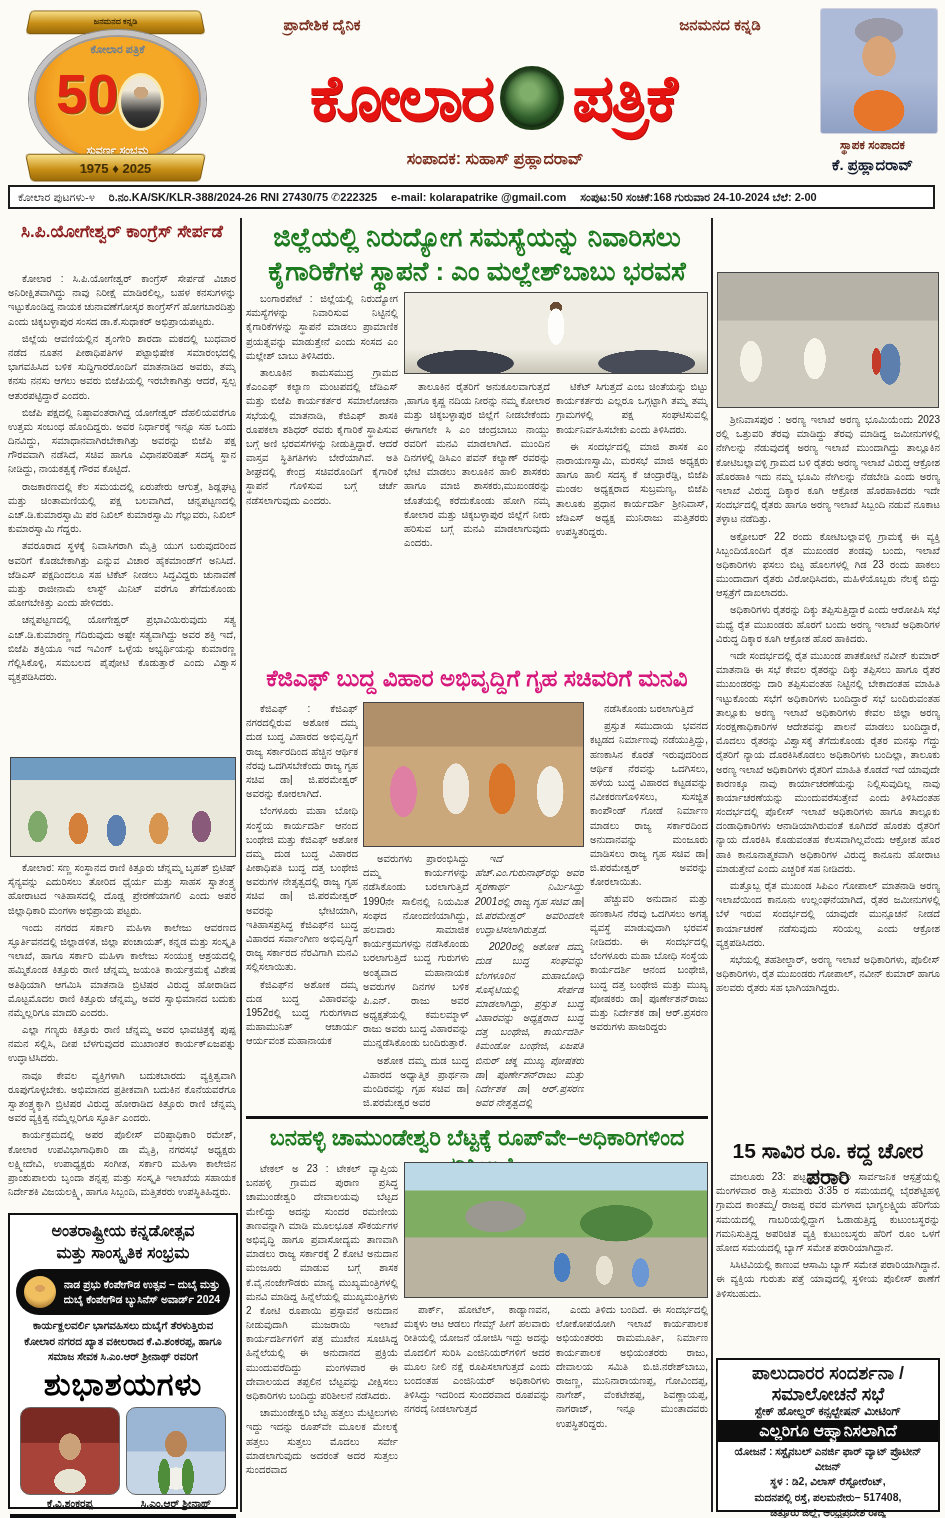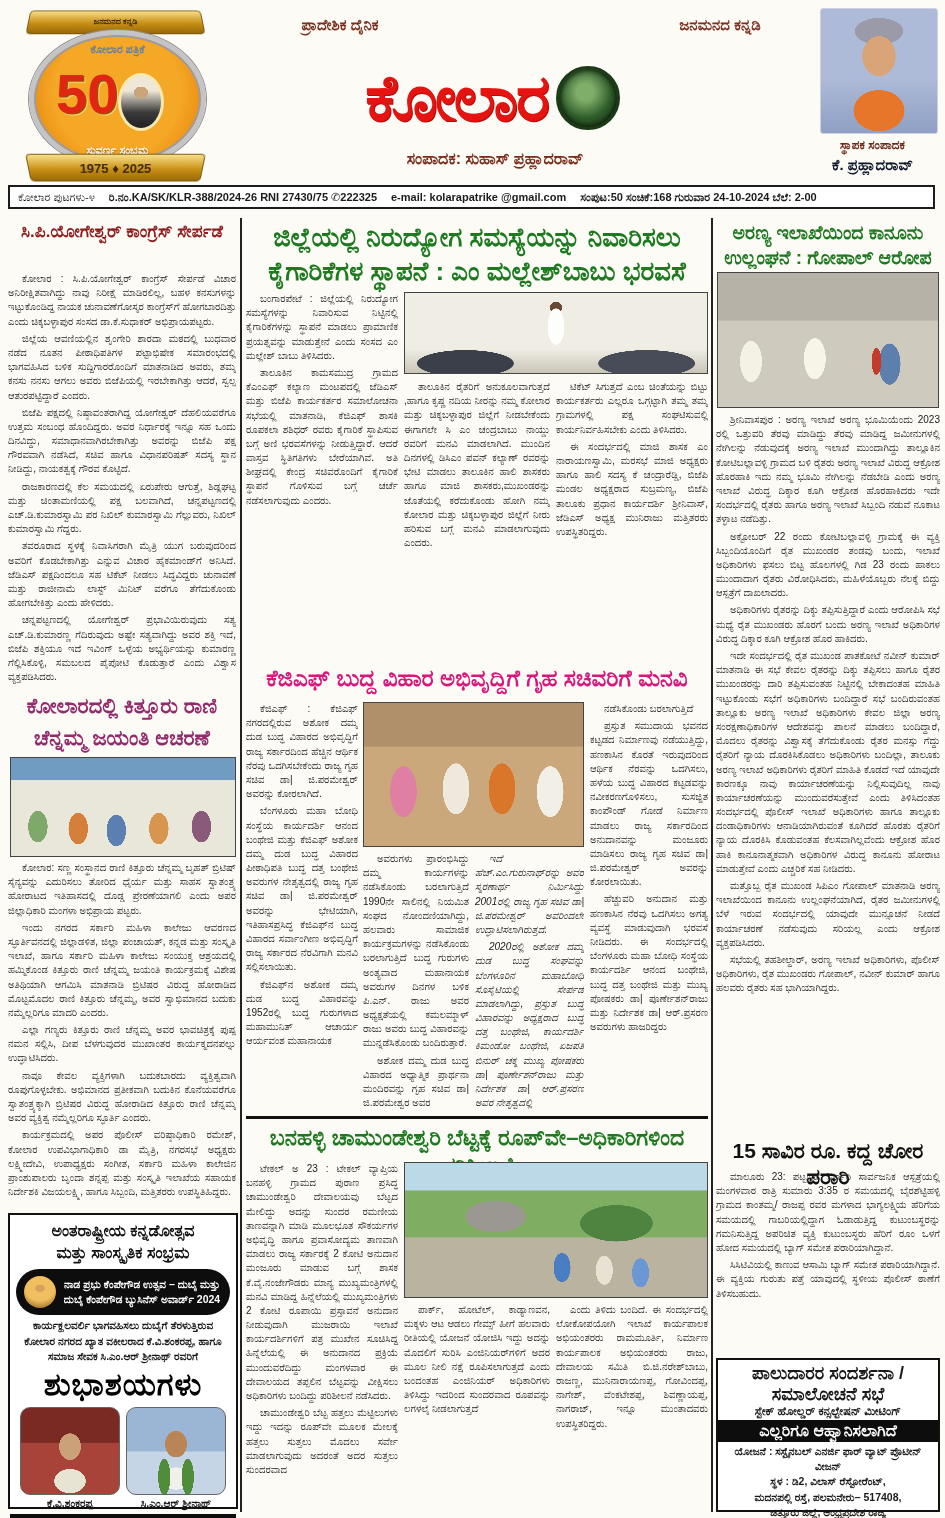--- a/index.html
+++ b/index.html
@@ -157,26 +157,27 @@
       <div class="logo-arc-top">ಕೋಲಾರ ಪತ್ರಿಕೆ</div>
       <div class="logo-50">50</div>
       <div class="logo-portrait"></div>
       <div class="logo-arc-bottom">ಸುವರ್ಣ ಸಂಭ್ರಮ</div>
     </div>
     <div class="ribbon bottom">
       <span>1975 ♦ 2025</span>
     </div>
   </div>
 
-  <div class="abs tagline ctr" style="left:250px;top:16px;width:180px;">ಪ್ರಾದೇಶಿಕ ದೈನಿಕ</div>
+  <div class="abs tagline ctr" style="left:232px;top:16px;width:180px;">ಪ್ರಾದೇಶಿಕ ದೈನಿಕ</div>
   <div class="abs tagline ctr" style="left:625px;top:16px;width:190px;">ಜನಮನದ ಕನ್ನಡಿ</div>
 
   <div class="abs title-row" style="left:170px;top:42px;width:645px;height:112px;">
     <span class="title-word">ಕೋಲಾರ</span>
     <span class="emblem"></span>
+    <span class="title-word">ಪತ್ರಿಕೆ</span>
   </div>
 
   <div class="abs editor-line ctr" style="left:290px;top:150px;width:410px;">ಸಂಪಾದಕ: ಸುಹಾಸ್ ಪ್ರಹ್ಲಾದರಾವ್</div>
 
   <div class="abs founder-photo" style="left:820px;top:8px;"></div>
   <div class="abs founder-label ctr" style="left:800px;top:138px;width:145px;">ಸ್ಥಾಪಕ ಸಂಪಾದಕ</div>
   <div class="abs founder-name ctr" style="left:800px;top:156px;width:145px;">ಕೆ. ಪ್ರಹ್ಲಾದರಾವ್</div>
 
   <div class="abs infobar">
     <span class="plain">ಕೋಲಾರ ಪುಟಗಳು-೪</span>
@@ -194,29 +195,25 @@
   </div>
   <div class="abs clip" style="left:8px;top:272px;width:228px;height:414px;">
     <p class="bt">ಕೋಲಾರ : ಸಿ.ಪಿ.ಯೋಗೇಶ್ವರ್ ಕಾಂಗ್ರೆಸ್ ಸೇರ್ಪಡೆ ವಿಚಾರ ಅನಿರೀಕ್ಷಿತವಾಗಿದ್ದು ನಾವು ನಿರೀಕ್ಷೆ ಮಾಡಿರಲಿಲ್ಲ, ಬಹಳ ಕನಸುಗಳನ್ನು ಇಟ್ಟುಕೊಂಡಿದ್ದ ನಾಯಕ ಚುನಾವಣೆಗೋಸ್ಕರ ಕಾಂಗ್ರೆಸ್‌ಗೆ ಹೋಗಬಾರದಿತ್ತು ಎಂದು ಚಿಕ್ಕಬಳ್ಳಾಪುರ ಸಂಸದ ಡಾ.ಕೆ.ಸುಧಾಕರ್ ಅಭಿಪ್ರಾಯಪಟ್ಟರು.</p>
     <p class="bt">ಜಿಲ್ಲೆಯ ಆವಣಿಯಲ್ಲಿನ ಶೃಂಗೇರಿ ಶಾರದಾ ಮಠದಲ್ಲಿ ಬುಧವಾರ ನಡೆದ ನೂತನ ಪೀಠಾಧಿಪತಿಗಳ ಪಟ್ಟಾಭಿಷೇಕ ಸಮಾರಂಭದಲ್ಲಿ ಭಾಗವಹಿಸಿದ ಬಳಿಕ ಸುದ್ದಿಗಾರರೊಂದಿಗೆ ಮಾತನಾಡಿದ ಅವರು, ತಮ್ಮ ಕನಸು ನನಸು ಆಗಲು ಅವರು ಬಿಜೆಪಿಯಲ್ಲಿ ಇರಬೇಕಾಗಿತ್ತು ಆದರೆ, ಸ್ವಲ್ಪ ಆತುರಪಟ್ಟಿದ್ದಾರೆ ಎಂದರು.</p>
     <p class="bt">ಬಿಜೆಪಿ ಪಕ್ಷದಲ್ಲಿ ನಿಷ್ಠಾವಂತರಾಗಿದ್ದ ಯೋಗೇಶ್ವರ್ ದೆಹಲಿಯವರೆಗೂ ಉತ್ತಮ ಸಂಬಂಧ ಹೊಂದಿದ್ದರು. ಅವರ ನಿರ್ಧಾರಕ್ಕೆ ಇನ್ನೂ ಸಹ ಒಂದು ದಿನವಿದ್ದು, ಸಮಾಧಾನವಾಗಿರಬೇಕಾಗಿತ್ತು ಅವರನ್ನು ಬಿಜೆಪಿ ಪಕ್ಷ ಗೌರವವಾಗಿ ನಡೆಸಿದೆ, ಸಚಿವ ಹಾಗೂ ವಿಧಾನಪರಿಷತ್ ಸದಸ್ಯ ಸ್ಥಾನ ನೀಡಿದ್ದು, ನಾಯಕತ್ವಕ್ಕೆ ಗೌರವ ಕೊಟ್ಟಿದೆ.</p>
     <p class="bt">ರಾಜಕಾರಣದಲ್ಲಿ ಕೆಲ ಸಮಯದಲ್ಲಿ ಏರುಪೇರು ಆಗುತ್ತೆ, ಶಿಡ್ಲಘಟ್ಟ ಮತ್ತು ಚಿಂತಾಮಣಿಯಲ್ಲಿ ಪಕ್ಷ ಬಲವಾಗಿದೆ, ಚನ್ನಪಟ್ಟಣದಲ್ಲಿ ಎಚ್.ಡಿ.ಕುಮಾರಸ್ವಾಮಿ ಪರ ನಿಖಿಲ್ ಕುಮಾರಸ್ವಾಮಿ ಗೆಲ್ಲುವರು, ನಿಖಿಲ್ ಕುಮಾರಸ್ವಾಮಿ ಗೆದ್ದರು.</p>
     <p class="bt">ತವರೂರಾದ ಸ್ಥಳಕ್ಕೆ ನಿವಾಸಿಗರಾಗಿ ಮೈತ್ರಿ ಯುಗ ಬರುವುದರಿಂದ ಅವರಿಗೆ ಕೊಡಬೇಕಾಗಿತ್ತು ಎನ್ನುವ ವಿಚಾರ ಹೈಕಮಾಂಡ್‌ಗೆ ಅನಿಸಿದೆ. ಜೆಡಿಎಸ್ ಪಕ್ಷದಿಂದಲೂ ಸಹ ಟಿಕೆಟ್ ನೀಡಲು ಸಿದ್ಧವಿದ್ದರು ಚುನಾವಣೆ ಮತ್ತು ರಾಜೀನಾಮೆ ಲಾಸ್ಟ್ ಮಿನಿಟ್ ವರೆಗೂ ತೆಗೆದುಕೊಂಡು ಹೋಗಬೇಕಿತ್ತು ಎಂದು ಹೇಳಿದರು.</p>
     <p class="bt">ಚನ್ನಪಟ್ಟಣದಲ್ಲಿ ಯೋಗೇಶ್ವರ್ ಪ್ರಭಾವಿಯಿರುವುದು ಸತ್ಯ ಎಚ್.ಡಿ.ಕುಮಾರಣ್ಣ ಗೆದಿರುವುದು ಅಷ್ಟೇ ಸತ್ಯವಾಗಿದ್ದು ಅವರ ಶಕ್ತಿ ಇದೆ, ಬಿಜೆಪಿ ಶಕ್ತಿಯೂ ಇದೆ ಇವಿಂಗ್ ಒಳ್ಳೆಯ ಅಭ್ಯರ್ಥಿಯನ್ನು ಕುಮಾರಣ್ಣ ಗೆಲ್ಲಿಸಿಕೊಳ್ಳಿ, ಸಮಬಲದ ಪೈಪೋಟಿ ಕೊಡುತ್ತಾರೆ ಎಂದು ವಿಶ್ವಾಸ ವ್ಯಕ್ತಪಡಿಸಿದರು.</p>
   </div>
 
-  <div class="abs hl purple ctr" style="left:8px;top:690px;width:228px;">
-    <div>ಕೋಲಾರದಲ್ಲಿ ಕಿತ್ತೂರು ರಾಣಿ</div>
-    <div>ಚೆನ್ನಮ್ಮ ಜಯಂತಿ ಆಚರಣೆ</div>
-  </div>
   <div class="abs photo ph-kitturu" style="left:10px;top:757px;width:226px;height:100px;"></div>
   <div class="abs clip" style="left:8px;top:861px;width:228px;height:347px;">
     <p class="bt">ಕೋಲಾರ: ಸಣ್ಣ ಸಂಸ್ಥಾನದ ರಾಣಿ ಕಿತ್ತೂರು ಚೆನ್ನಮ್ಮ ಬೃಹತ್ ಬ್ರಿಟಿಷ್ ಸೈನ್ಯವನ್ನು ಎದುರಿಸಲು ತೋರಿದ ಧೈರ್ಯ ಮತ್ತು ಸಾಹಸ ಸ್ವಾತಂತ್ರ್ಯ ಹೋರಾಟದ ಇತಿಹಾಸದಲ್ಲಿ ದೊಡ್ಡ ಪ್ರೇರಣೆಯಾಗಲಿ ಎಂದು ಅಪರ ಜಿಲ್ಲಾಧಿಕಾರಿ ಮಂಗಳಾ ಅಭಿಪ್ರಾಯ ಪಟ್ಟರು.</p>
     <p class="bt">ಇಂದು ನಗರದ ಸರ್ಕಾರಿ ಮಹಿಳಾ ಕಾಲೇಜು ಆವರಣದ ಸ್ಫೂರ್ತಿವನದಲ್ಲಿ ಜಿಲ್ಲಾಡಳಿತ, ಜಿಲ್ಲಾ ಪಂಚಾಯತ್, ಕನ್ನಡ ಮತ್ತು ಸಂಸ್ಕೃತಿ ಇಲಾಖೆ, ಹಾಗೂ ಸರ್ಕಾರಿ ಮಹಿಳಾ ಕಾಲೇಜು ಸಂಯುಕ್ತ ಆಶ್ರಯದಲ್ಲಿ ಹಮ್ಮಿಕೊಂಡ ಕಿತ್ತೂರು ರಾಣಿ ಚೆನ್ನಮ್ಮ ಜಯಂತಿ ಕಾರ್ಯಕ್ರಮಕ್ಕೆ ವಿಶೇಷ ಅತಿಥಿಯಾಗಿ ಆಗಮಿಸಿ ಮಾತನಾಡಿ ಬ್ರಿಟಿಷರ ವಿರುದ್ಧ ಹೋರಾಡಿದ ಮೊಟ್ಟಮೊದಲ ರಾಣಿ ಕಿತ್ತೂರು ಚೆನ್ನಮ್ಮ, ಅವರ ಸ್ವಾಭಿಮಾನದ ಬದುಕು ನಮ್ಮೆಲ್ಲರಿಗೂ ಮಾದರಿ ಎಂದರು.</p>
-    <p class="bt">ಎಲ್ಲಾ ಗಣ್ಯರು ಕಿತ್ತೂರು ರಾಣಿ ಚೆನ್ನಮ್ಮ ಅವರ ಭಾವಚಿತ್ರಕ್ಕೆ ಪುಷ್ಪ ನಮನ ಸಲ್ಲಿಸಿ, ದೀಪ ಬೆಳಗುವುದರ ಮುಖಾಂತರ ಕಾರ್ಯಕ್ಮದನಪಲ್ನು ಉದ್ಘಾಟಿಸಿದರು.</p>
+    <p class="bt">ಎಲ್ಲಾ ಗಣ್ಯರು ಕಿತ್ತೂರು ರಾಣಿ ಚೆನ್ನಮ್ಮ ಅವರ ಭಾವಚಿತ್ರಕ್ಕೆ ಪುಷ್ಪ ನಮನ ಸಲ್ಲಿಸಿ, ದೀಪ ಬೆಳಗುವುದರ ಮುಖಾಂತರ ಕಾರ್ಯಕ್ಏಜಪತ್ನು ಉದ್ಘಾಟಿಸಿದರು.</p>
     <p class="bt">ನಾವೂ ಕೇವಲ ವ್ಯಕ್ತಿಗಳಾಗಿ ಬದುಕಬಾರದು ವ್ಯಕ್ತಿತ್ವವಾಗಿ ರೂಪುಗೊಳ್ಳಬೇಕು. ಅಭಿಮಾನದ ಪ್ರತೀಕವಾಗಿ ಬದುಕಿನ ಕೊನೆಯವರೆಗೂ ಸ್ವಾತಂತ್ರ್ಯಕ್ಕಾಗಿ ಬ್ರಿಟಿಷರ ವಿರುದ್ಧ ಹೋರಾಡಿದ ಕಿತ್ತೂರು ರಾಣಿ ಚೆನ್ನಮ್ಮ ಅವರ ವ್ಯಕ್ತಿತ್ವ ನಮ್ಮೆಲ್ಲರಿಗೂ ಸ್ಫೂರ್ತಿ ಎಂದರು.</p>
     <p class="bt">ಕಾರ್ಯಕ್ರಮದಲ್ಲಿ ಅಪರ ಪೊಲೀಸ್ ವರಿಷ್ಠಾಧಿಕಾರಿ ರಮೇಶ್, ಕೋಲಾರ ಉಪವಿಭಾಗಾಧಿಕಾರಿ ಡಾ ಮೈತ್ರಿ, ನಗರಸಭೆ ಅಧ್ಯಕ್ಷರು ಲಕ್ಷ್ಮೀದೇವಿ, ಉಪಾಧ್ಯಕ್ಷರು ಸಂಗೀತ, ಸರ್ಕಾರಿ ಮಹಿಳಾ ಕಾಲೇಜಿನ ಪ್ರಾಂಶುಪಾಲರು ಬೃಂದಾ ಶನ್ನಪ್ಪ ಮತ್ತು ಸಂಸ್ಕೃತಿ ಇಲಾಖೆಯ ಸಹಾಯಕ ನಿರ್ದೇಶಕಿ ವಿಜಯಲಕ್ಷ್ಮಿ, ಹಾಗೂ ಸಿಬ್ಬಂದಿ, ಮತ್ತಿತರರು ಉಪಸ್ಥಿತಿಹಿದ್ದರು.</p>
   </div>
 
   <div class="abs adbox ctr">
     <div class="ad-title">ಅಂತರಾಷ್ಟ್ರೀಯ ಕನ್ನಡೋತ್ಸವ</div>
     <div class="ad-title">ಮತ್ತು ಸಾಂಸ್ಕೃತಿಕ ಸಂಭ್ರಮ</div>
     <div class="ad-pill">
       <span class="ad-pill-icon"></span>
       <span class="ad-pill-text">
@@ -289,31 +286,27 @@
   </div>
 
   <div class="abs hl green-sm ctr" style="left:246px;top:1124px;width:462px;">ಬನಹಳ್ಳಿ ಚಾಮುಂಡೇಶ್ವರಿ ಬೆಟ್ಟಕ್ಕೆ ರೂಪ್‌ವೇ–ಅಧಿಕಾರಿಗಳಿಂದ ಪರಿಶೀಲನೆ</div>
   <div class="abs" style="left:246px;top:1162px;width:462px;height:350px;">
     <div class="abs clip" style="left:0;top:0;width:152px;height:350px;">
       <p class="bt">ಟೇಕಲ್ ಅ 23 : ಟೇಕಲ್ ವ್ಯಾಪ್ತಿಯ ಬನಹಳ್ಳಿ ಗ್ರಾಮದ ಪುರಾಣ ಪ್ರಸಿದ್ಧ ಚಾಮುಂಡೇಶ್ವರಿ ದೇವಾಲಯವು ಬೆಟ್ಟದ ಮೇಲಿದ್ದು ಅದನ್ನು ಸುಂದರ ರಮಣೀಯ ತಾಣವನ್ನಾಗಿ ಮಾಡಿ ಮೂಲಭೂತ ಸೌಕರ್ಯಗಳ ಅಭಿವೃದ್ಧಿ ಹಾಗೂ ಪ್ರವಾಸೋದ್ಯಮ ತಾಣವಾಗಿ ಮಾಡಲು ರಾಜ್ಯ ಸರ್ಕಾರಕ್ಕೆ 2 ಕೋಟಿ ಅನುದಾನ ಮಂಜೂರು ಮಾಡುವ ಬಗ್ಗೆ ಶಾಸಕ ಕೆ.ವೈ.ನಂಜೇಗೌಡರು ಮಾನ್ಯ ಮುಖ್ಯಮಂತ್ರಿಗಳಲ್ಲಿ ಮನವಿ ಮಾಡಿದ್ದ ಹಿನ್ನೆಲೆಯಲ್ಲಿ ಮುಖ್ಯಮಂತ್ರಿಗಳು 2 ಕೋಟಿ ರೂಪಾಯಿ ಪ್ರಸ್ತಾವನೆ ಅನುದಾನ ನೀಡುವುದಾಗಿ ಮುಜರಾಯಿ ಇಲಾಖೆ ಕಾರ್ಯದರ್ಶಿಗಳಿಗೆ ಪತ್ರ ಮುಖೇನ ಸೂಚಿಸಿದ್ದ ಹಿನ್ನೆಲೆಯಲ್ಲಿ ಈ ಅನುದಾನದ ಪ್ರಕ್ರಿಯೆ ಮುಂದುವರೆದಿದ್ದು ಮಂಗಳವಾರ ಈ ದೇವಾಲಯದ ತಪ್ಪಲಿನ ಬೆಟ್ಟವನ್ನು ವೀಕ್ಷಿಸಲು ಅಧಿಕಾರಿಗಳು ಬಂದಿದ್ದು ಪರಿಶೀಲನೆ ನಡೆಸಿದರು.</p>
       <p class="bt">ಚಾಮುಂಡೇಶ್ವರಿ ಬೆಟ್ಟ ಹತ್ತಲು ಮೆಟ್ಟಿಲುಗಳು ಇದ್ದು ಇದನ್ನು ರೂಪ್‌ವೇ ಮೂಲಕ ಮೇಲಕ್ಕೆ ಹತ್ತಲು ಸುತ್ತಲು ಮೊದಲು ಸರ್ವೇ ಮಾಡಲಾಗುವುದು ಅದರಂತೆ ಅದರ ಸುತ್ತಲು ಸುಂದರವಾದ</p>
     </div>
     <div class="abs photo ph-hill" style="left:158px;top:0;width:304px;height:136px;"></div>
     <div class="abs clip" style="left:158px;top:141px;width:146px;height:209px;">
-      <p class="bt">ಪಾರ್ಕ್, ಹೋಟೆಲ್, ಕಾಡ್ಯಾಣವನ, ಮಕ್ಕಳು ಆಟ ಆಡಲು ಗೇಮ್ಸ್ ಹೀಗೆ ಹಲವಾರು ರೀತಿಯಲ್ಲಿ ಯೋಜನೆ ಯೋಜಿಸಿ ಇದ್ದು ಅದನ್ನು ಮೊದಲಿಗೆ ಸುರಿಸಿ ಎಂಜಿನಿಯರ್‌ಗಳಿಗೆ ಅದರ ಮೂಲ ನೀಲಿ ನಕ್ಷೆ ರೂಪಿಸಲಾಗುತ್ತದೆ ಎಂದು ಬಂದಂತಹ ಎಂಜಿನಿಯರ್ ಅಧಿಕಾರಿಗಳು ತಿಳಿಸಿದ್ದು ಇದರಿಂದ ಸುಂದರವಾದ ರೂಪವನ್ನು ಲಗಳಲ್ಕೆ ನೀಡಲಾಗುತ್ತದೆ</p>
+      <p class="bt">ಪಾರ್ಕ್, ಹೋಟೆಲ್, ಕಾಡ್ಯಾಣವನ, ಮಕ್ಕಳು ಆಟ ಆಡಲು ಗೇಮ್ಸ್ ಹೀಗೆ ಹಲವಾರು ರೀತಿಯಲ್ಲಿ ಯೋಜನೆ ಯೋಜಿಸಿ ಇದ್ದು ಅದನ್ನು ಮೊದಲಿಗೆ ಸುರಿಸಿ ಎಂಜಿನಿಯರ್‌ಗಳಿಗೆ ಅದರ ಮೂಲ ನೀಲಿ ನಕ್ಷೆ ರೂಪಿಸಲಾಗುತ್ತದೆ ಎಂದು ಬಂದಂತಹ ಎಂಜಿನಿಯರ್ ಅಧಿಕಾರಿಗಳು ತಿಳಿಸಿದ್ದು ಇದರಿಂದ ಸುಂದರವಾದ ರೂಪವನ್ನು ನಗರದ್ಕೆ ನೀಡಲಾಗುತ್ತದೆ</p>
     </div>
     <div class="abs clip" style="left:310px;top:141px;width:152px;height:209px;">
       <p class="bt">ಎಂದು ತಿಳಿದು ಬಂದಿದೆ. ಈ ಸಂದರ್ಭದಲ್ಲಿ ಲೋಕೋಪಯೋಗಿ ಇಲಾಖೆ ಕಾರ್ಯಪಾಲಕ ಅಭಿಯಂತರರು ರಾಮಮೂರ್ತಿ, ನಿರ್ಮಾಣ ಕಾರ್ಯಪಾಲಕ ಅಭಿಯಂತರರು ರಾಜು, ದೇವಾಲಯ ಸಮಿತಿ ಬಿ.ಜಿ.ನರೇಶ್‌ಬಾಬು, ರಾಜಣ್ಣ, ಮುನಿನಾರಾಯಣಪ್ಪ, ಗೋವಿಂದಪ್ಪ, ನಾಗೇಶ್, ವೆಂಕಟೇಶಪ್ಪ, ಶಿವಣ್ಣಾಯಪ್ಪ, ನಾಗರಾಜ್, ಇನ್ನೂ ಮುಂತಾದವರು ಉಪಸ್ಥಿತರಿದ್ದರು.</p>
     </div>
   </div>
 
-  <div class="abs hl green-md ctr" style="left:716px;top:221px;width:224px;">
-    <div>ಅರಣ್ಯ ಇಲಾಖೆಯಿಂದ ಕಾನೂನು</div>
-    <div>ಉಲ್ಲಂಘನೆ : ಗೋಪಾಲ್ ಆರೋಪ</div>
-  </div>
   <div class="abs photo ph-gopal" style="left:717px;top:272px;width:222px;height:136px;"></div>
   <div class="abs clip" style="left:716px;top:413px;width:224px;height:715px;">
     <p class="bt">ಶ್ರೀನಿವಾಸಪುರ : ಅರಣ್ಯ ಇಲಾಖೆ ಅರಣ್ಯ ಭೂಮಿಯೆಂದು 2023 ರಲ್ಲಿ ಒತ್ತುವರಿ ತೆರವು ಮಾಡಿದ್ದು ತೆರವು ಮಾಡಿದ್ದ ಜಮೀನುಗಳಲ್ಲಿ ನೇಗಿಲನ್ನು ನೆಡುವುದಕ್ಕೆ ಅರಣ್ಯ ಇಲಾಖೆ ಮುಂದಾಗಿದ್ದು ತಾಲ್ಲೂಕಿನ ಕೋಟಿಬಲ್ಲಾವಳ್ಳಿ ಗ್ರಾಮದ ಬಳಿ ರೈತರು ಅರಣ್ಯ ಇಲಾಖೆ ವಿರುದ್ಧ ಆಕ್ರೋಶ ಹೊರಹಾಕಿ ಇದು ನಮ್ಮ ಭೂಮಿ ನೇಗಿಲನ್ನು ನೆಡಬೇಡಿ ಎಂದು ಅರಣ್ಯ ಇಲಾಖೆ ವಿರುದ್ಧ ದಿಕ್ಕಾರ ಕೂಗಿ ಆಕ್ರೋಶ ಹೊರಹಾಕಿದರು ಇದೇ ಸಂದರ್ಭದಲ್ಲಿ ರೈತರು ಹಾಗೂ ಅರಣ್ಯ ಇಲಾಖೆ ಸಿಬ್ಬಂದಿ ನಡುವೆ ನೂಕಾಟ ತಳ್ಳಾಟ ನಡೆದಿತ್ತು.</p>
     <p class="bt">ಅಕ್ಟೋಬರ್ 22 ರಂದು ಕೋಟಿಬಲ್ಲಾವಳ್ಳಿ ಗ್ರಾಮಕ್ಕೆ ಈ ವ್ಯಕ್ತಿ ಸಿಬ್ಬಂದಿಯೊಂದಿಗೆ ರೈತ ಮುಖಂಡರ ತಂಡವು ಬಂದು, ಇಲಾಖೆ ಅಧಿಕಾರಿಗಳು ಫಸಲು ಬಿಟ್ಟ ಹೊಲಗಳಲ್ಲಿ ಗಿಡ 23 ರಂದು ಹಾಕಲು ಮುಂದಾದಾಗ ರೈತರು ವಿರೋಧಿಸಿದರು, ಮಹಿಳೆಯೊಬ್ಬರು ನೆಲಕ್ಕೆ ಬಿದ್ದು ಆಸ್ಪತ್ರೆಗೆ ದಾಖಲಾದರು.</p>
     <p class="bt">ಅಧಿಕಾರಿಗಳು ರೈತರನ್ನು ದಿಕ್ಕು ತಪ್ಪಿಸುತ್ತಿದ್ದಾರೆ ಎಂದು ಆರೋಪಿಸಿ ಸಭೆ ಮಧ್ಯೆ ರೈತ ಮುಖಂಡರು ಹೊರಗೆ ಬಂದು ಅರಣ್ಯ ಇಲಾಖೆ ಅಧಿಕಾರಿಗಳ ವಿರುದ್ಧ ದಿಕ್ಕಾರ ಕೂಗಿ ಆಕ್ರೋಶ ಹೊರ ಹಾಕಿದರು.</p>
     <p class="bt">ಇದೇ ಸಂದರ್ಭದಲ್ಲಿ ರೈತ ಮುಖಂಡ ಪಾತಕೋಟೆ ನವೀನ್ ಕುಮಾರ್ ಮಾತನಾಡಿ ಈ ಸಭೆ ಕೇವಲ ರೈತರನ್ನು ದಿಕ್ಕು ತಪ್ಪಿಸಲು ಹಾಗೂ ರೈತರ ಮುಖಂಡರನ್ನು ದಾರಿ ತಪ್ಪಿಸುವಂತಹ ನಿಟ್ಟಿನಲ್ಲಿ ಬೇಕಾದಂತಹ ಮಾಹಿತಿ ಇಟ್ಟುಕೊಂಡು ಸಭೆಗೆ ಅಧಿಕಾರಿಗಳು ಬಂದಿದ್ದಾರೆ ಸಭೆ ಬಂದಿರುವಂತಹ ತಾಲ್ಲೂಕು ಅರಣ್ಯ ಇಲಾಖೆ ಅಧಿಕಾರಿಗಳು ಕೇವಲ ಜಿಲ್ಲಾ ಅರಣ್ಯ ಸಂರಕ್ಷಣಾಧಿಕಾರಿಗಳ ಆದೇಶವನ್ನು ಪಾಲನೆ ಮಾಡಲು ಬಂದಿದ್ದಾರೆ, ಮೊದಲು ರೈತರನ್ನು ವಿಶ್ವಾಸಕ್ಕೆ ತೆಗೆದುಕೊಂಡು ರೈತರ ಮನಸ್ಸು ಗೆದ್ದು ರೈತರಿಗೆ ನ್ಯಾಯ ದೊರಕಿಸಿಕೊಡಲು ಅಧಿಕಾರಿಗಳು ಬಂದಿಲ್ಲಾ, ತಾಲೂಕು ಅರಣ್ಯ ಇಲಾಖೆ ಅಧಿಕಾರಿಗಳು ರೈತರಿಗೆ ಮಾಹಿತಿ ಕೊಡದೆ ಇದೆ ಯಾವುದೇ ಕಾರಣಕ್ಕೂ ನಾವು ಕಾರ್ಯಾಚರಣೆಯನ್ನು ನಿಲ್ಲಿಸುವುದಿಲ್ಲ ನಾವು ಕಾರ್ಯಾಚರಣೆಯನ್ನು ಮುಂದುವರೆಸುತ್ತೇವೆ ಎಂದು ತಿಳಿಸಿದಂತಹ ಸಂದರ್ಭದಲ್ಲಿ ಪೊಲೀಸ್ ಇಲಾಖೆ ಅಧಿಕಾರಿಗಳು ಹಾಗೂ ತಾಲ್ಲೂಕು ದಂಡಾಧಿಕಾರಿಗಳು ಆನಾಡಿಯಾಗಿರುವಂತೆ ಕೂಗಿದರೆ ಹೊರತು ರೈತರಿಗೆ ನ್ಯಾಯ ದೊರಕಿಸಿ ಕೊಡುವಂತಹ ಕೆಲಸವಾಗಿಲ್ಲವೆಂದು ಆಕ್ರೋಶ ಹೊರ ಹಾಕಿ ಕಾನೂನಾತ್ಮಕವಾಗಿ ಅಧಿಕಾರಿಗಳ ವಿರುದ್ಧ ಕಾನೂನು ಹೋರಾಟ ಮಾಡುತ್ತೇವೆ ಎಂದು ಎಚ್ಚರಿಕೆ ಸಹ ನೀಡಿದರು.</p>
     <p class="bt">ಮತ್ತೊಬ್ಬ ರೈತ ಮುಖಂಡ ಸಿಪಿಎಂ ಗೋಪಾಲ್ ಮಾತನಾಡಿ ಅರಣ್ಯ ಇಲಾಖೆಯಿಂದ ಕಾನೂನು ಉಲ್ಲಂಘನೆಯಾಗಿದೆ, ರೈತರ ಜಮೀನುಗಳಲ್ಲಿ ಬೆಳೆ ಇರುವ ಸಂದರ್ಭದಲ್ಲಿ ಯಾವುದೇ ಮುನ್ಸೂಚನೆ ನೀಡದೆ ಕಾರ್ಯಾಚರಣೆ ನಡೆಸುವುದು ಸರಿಯಲ್ಲ ಎಂದು ಆಕ್ರೋಶ ವ್ಯಕ್ತಪಡಿಸಿದರು.</p>
     <p class="bt">ಸಭೆಯಲ್ಲಿ ತಹಶೀಲ್ದಾರ್, ಅರಣ್ಯ ಇಲಾಖೆ ಅಧಿಕಾರಿಗಳು, ಪೊಲೀಸ್ ಅಧಿಕಾರಿಗಳು, ರೈತ ಮುಖಂಡರು ಗೋಪಾಲ್, ನವೀನ್ ಕುಮಾರ್ ಹಾಗೂ ಹಲವರು ರೈತರು ಸಹ ಭಾಗಿಯಾಗಿದ್ದರು.</p>
   </div>
 

